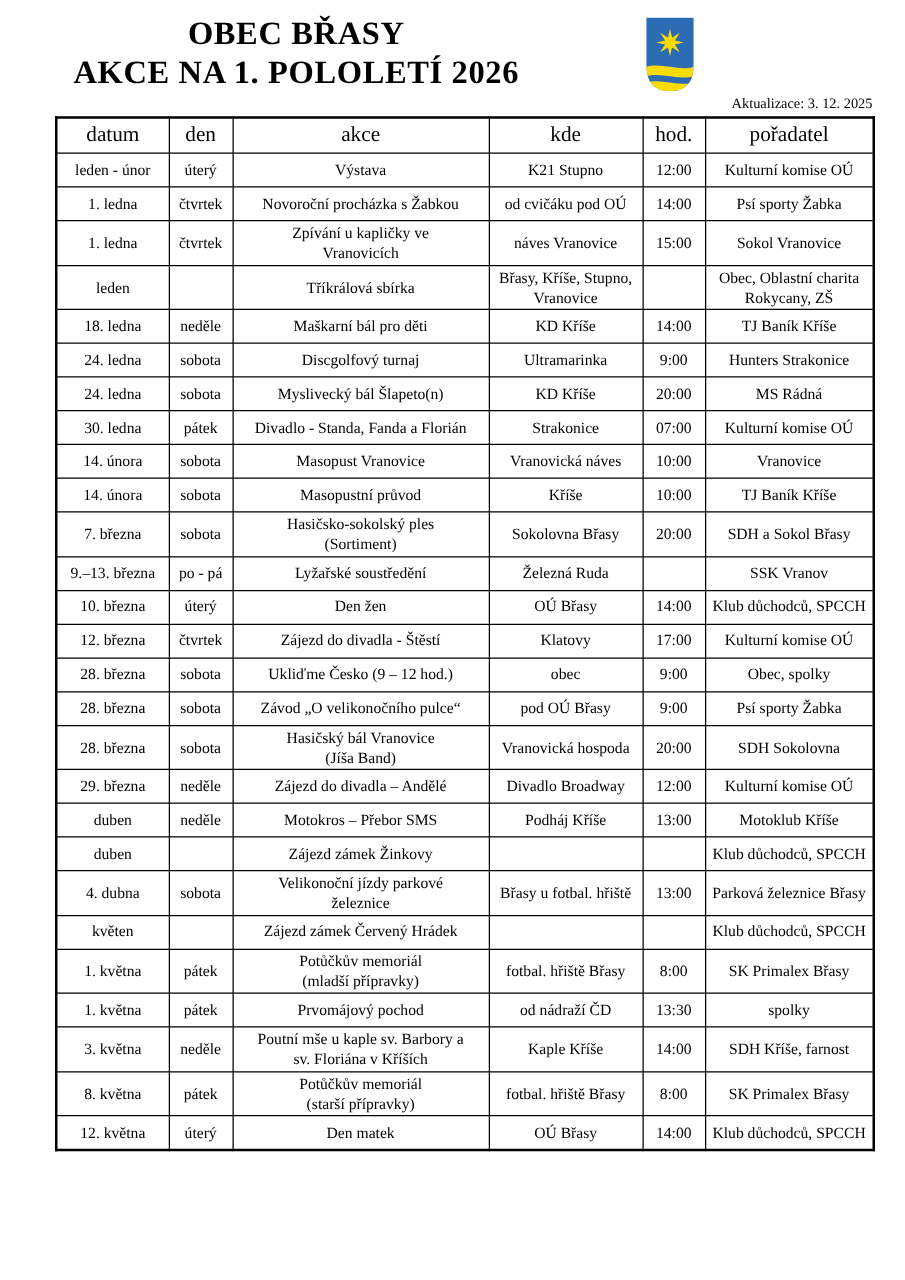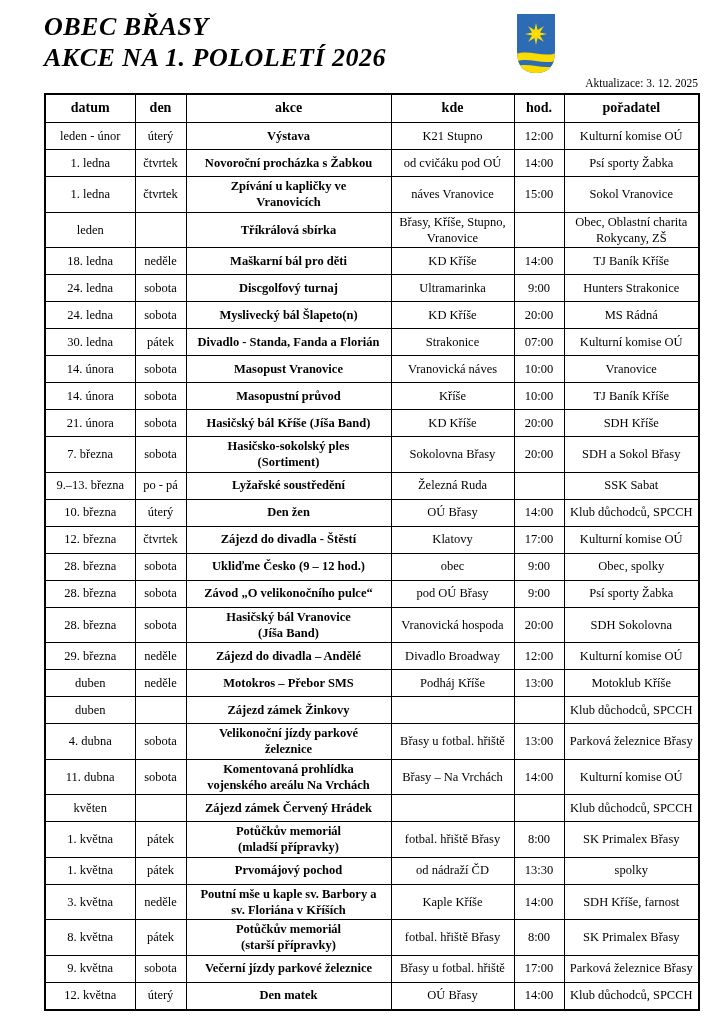--- a/index.html
+++ b/index.html
@@ -10,26 +10,25 @@
     background: #ffffff;
     font-family: "Liberation Serif", "DejaVu Serif", serif;
     color: #000;
     overflow: hidden;
   }
   .title-block {
     position: absolute;
     left: 44px;
     top: 12px;
     width: 386px;
-    text-align: left;
+    text-align: center;
     font-weight: bold;
     font-size: 26px;
     line-height: 1.18;
     letter-spacing: 0.5px;
-    font-style: italic;
   }
   .arms {
     position: absolute;
     left: 516px;
     top: 13px;
     width: 40px;
     height: 61px;
   }
   .updated {
     position: absolute;
@@ -48,26 +47,26 @@
   }
   table.events th, table.events td {
     border: 1px solid #000;
     text-align: center;
     vertical-align: middle;
     padding: 1px 3px;
     white-space: pre-line;
     line-height: 1.3;
   }
   table.events th {
-    font-size: 14px;
-    font-weight: bold;
+    font-size: 17px;
+    font-weight: normal;
     height: 25px;
   }
   table.events td { height: 24px; font-size: 12.5px; }
-  td.c-akce { font-weight: bold; }
+  td.c-akce { font-weight: normal; }
 </style>
 </head>
 <body>
 
 <div class="page">
 
   <div class="title-block">
     <div>OBEC BŘASY</div>
     <div>AKCE NA 1. POLOLETÍ 2026</div>
   </div>
@@ -185,43 +184,35 @@
     </tr>
         <tr>
       <td class="c-datum">14. února</td>
       <td class="c-den">sobota</td>
       <td class="c-akce">Masopustní průvod</td>
       <td class="c-kde">Kříše</td>
       <td class="c-hod">10:00</td>
       <td class="c-por">TJ Baník Kříše</td>
     </tr>
         <tr>
-      <td class="c-datum">21. února</td>
-      <td class="c-den">sobota</td>
-      <td class="c-akce">Hasičský bál Kříše (Jíša Band)</td>
-      <td class="c-kde">KD Kříše</td>
-      <td class="c-hod">20:00</td>
-      <td class="c-por">SDH Kříše</td>
-    </tr>
-        <tr>
       <td class="c-datum">7. března</td>
       <td class="c-den">sobota</td>
       <td class="c-akce">Hasičsko-sokolský ples
 (Sortiment)</td>
       <td class="c-kde">Sokolovna Břasy</td>
       <td class="c-hod">20:00</td>
       <td class="c-por">SDH a Sokol Břasy</td>
     </tr>
         <tr>
       <td class="c-datum">9.–13. března</td>
       <td class="c-den">po - pá</td>
       <td class="c-akce">Lyžařské soustředění</td>
       <td class="c-kde">Železná Ruda</td>
       <td class="c-hod"></td>
-      <td class="c-por">SSK Sabat</td>
+      <td class="c-por">SSK Vranov</td>
     </tr>
         <tr>
       <td class="c-datum">10. března</td>
       <td class="c-den">úterý</td>
       <td class="c-akce">Den žen</td>
       <td class="c-kde">OÚ Břasy</td>
       <td class="c-hod">14:00</td>
       <td class="c-por">Klub důchodců, SPCCH</td>
     </tr>
         <tr>
@@ -282,29 +273,20 @@
       <td class="c-por">Klub důchodců, SPCCH</td>
     </tr>
         <tr>
       <td class="c-datum">4. dubna</td>
       <td class="c-den">sobota</td>
       <td class="c-akce">Velikonoční jízdy parkové
 železnice</td>
       <td class="c-kde">Břasy u fotbal. hřiště</td>
       <td class="c-hod">13:00</td>
       <td class="c-por">Parková železnice Břasy</td>
-    </tr>
-        <tr>
-      <td class="c-datum">11. dubna</td>
-      <td class="c-den">sobota</td>
-      <td class="c-akce">Komentovaná prohlídka
-vojenského areálu Na Vrchách</td>
-      <td class="c-kde">Břasy – Na Vrchách</td>
-      <td class="c-hod">14:00</td>
-      <td class="c-por">Kulturní komise OÚ</td>
     </tr>
         <tr>
       <td class="c-datum">květen</td>
       <td class="c-den"></td>
       <td class="c-akce">Zájezd zámek Červený Hrádek</td>
       <td class="c-kde"></td>
       <td class="c-hod"></td>
       <td class="c-por">Klub důchodců, SPCCH</td>
     </tr>
         <tr>
@@ -336,28 +318,20 @@
         <tr>
       <td class="c-datum">8. května</td>
       <td class="c-den">pátek</td>
       <td class="c-akce">Potůčkův memoriál
 (starší přípravky)</td>
       <td class="c-kde">fotbal. hřiště Břasy</td>
       <td class="c-hod">8:00</td>
       <td class="c-por">SK Primalex Břasy</td>
     </tr>
         <tr>
-      <td class="c-datum">9. května</td>
-      <td class="c-den">sobota</td>
-      <td class="c-akce">Večerní jízdy parkové železnice</td>
-      <td class="c-kde">Břasy u fotbal. hřiště</td>
-      <td class="c-hod">17:00</td>
-      <td class="c-por">Parková železnice Břasy</td>
-    </tr>
-        <tr>
       <td class="c-datum">12. května</td>
       <td class="c-den">úterý</td>
       <td class="c-akce">Den matek</td>
       <td class="c-kde">OÚ Břasy</td>
       <td class="c-hod">14:00</td>
       <td class="c-por">Klub důchodců, SPCCH</td>
     </tr>
       </tbody>
   </table>
 

